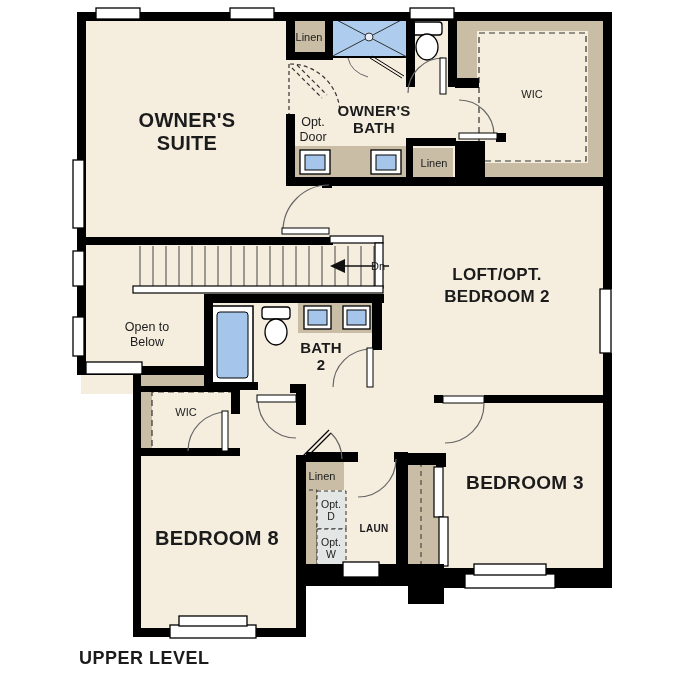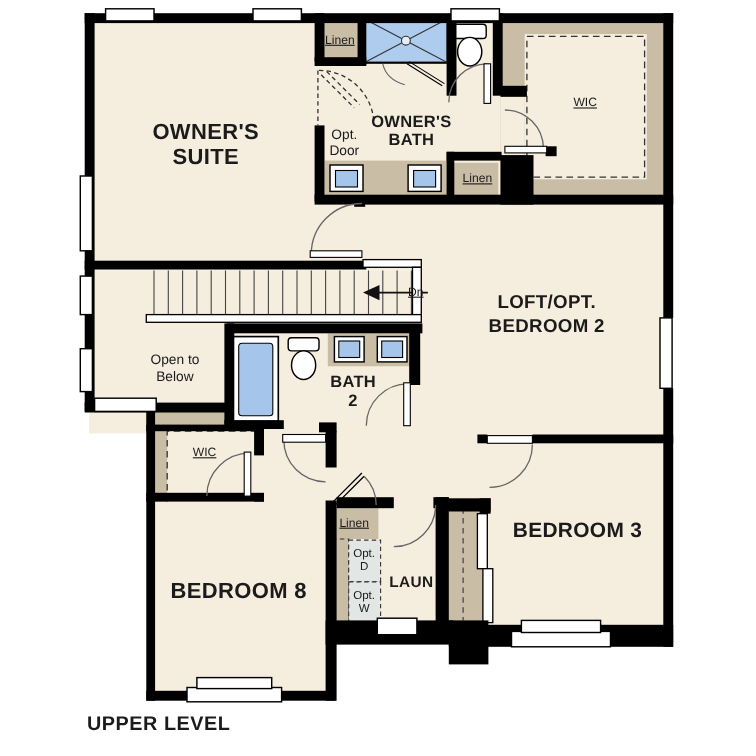--- a/index.html
+++ b/index.html
@@ -6,23 +6,23 @@
   .stage{position:relative;width:687px;height:687px;background:#ffffff;overflow:hidden;
          font-family:"Liberation Sans", sans-serif;}
   .stage svg{position:absolute;left:0;top:0;}
   .lbl{position:absolute;transform:translate(-50%,-50%);text-align:center;
        white-space:pre-line;color:#1b1b1b;line-height:1.15;}
   .b{font-weight:700;letter-spacing:.3px;}
   .room-xl{font-size:20px;line-height:23px;}
   .room-lg{font-size:19px;text-align:right;}
   .room-md{font-size:17px;line-height:22px;}
   .room-sm{font-size:15px;line-height:17px;}
-  .room-xs{font-size:14px;}
+  .room-xs{font-size:10px;}
   .note{font-size:12.5px;line-height:15px;}
-  .tiny{font-size:11px;text-decoration:underline;}
+  .tiny{font-size:11px;}
   .micro{font-size:10.5px;line-height:11.5px;}
   .title{transform:translate(0,-50%);font-size:18px;font-weight:700;letter-spacing:.5px;}
 </style>
 </head>
 <body>
 
 <div class="stage">
 <svg width="687" height="687" viewBox="0 0 687 687">
 
   <g fill="#f5eedf">
@@ -235,21 +235,21 @@
   <div class="lbl tiny" style="left:309px;top:37px;">Linen</div>
   <div class="lbl b room-sm" style="left:374px;top:119px;">OWNER'S
 BATH</div>
   <div class="lbl note" style="left:313px;top:130px;">Opt.
 Door</div>
   <div class="lbl tiny" style="left:532px;top:94px;">WIC</div>
   <div class="lbl tiny" style="left:434px;top:163px;">Linen</div>
   <div class="lbl b room-md" style="left:497px;top:286px;">LOFT/OPT.
 BEDROOM 2</div>
   <div class="lbl tiny" style="left:378px;top:266px;">Dn</div>
-  <div class="lbl note" style="left:159px;top:335px;">Open to
+  <div class="lbl note" style="left:147px;top:335px;">Open to
 Below</div>
   <div class="lbl b room-sm" style="left:321px;top:356px;">BATH
 2</div>
   <div class="lbl tiny" style="left:186px;top:412px;">WIC</div>
   <div class="lbl b room-xl" style="left:217px;top:538px;">BEDROOM 8</div>
   <div class="lbl tiny" style="left:322px;top:476px;">Linen</div>
   <div class="lbl micro" style="left:331px;top:510px;">Opt.
 D</div>
   <div class="lbl micro" style="left:331px;top:548px;">Opt.
 W</div>

